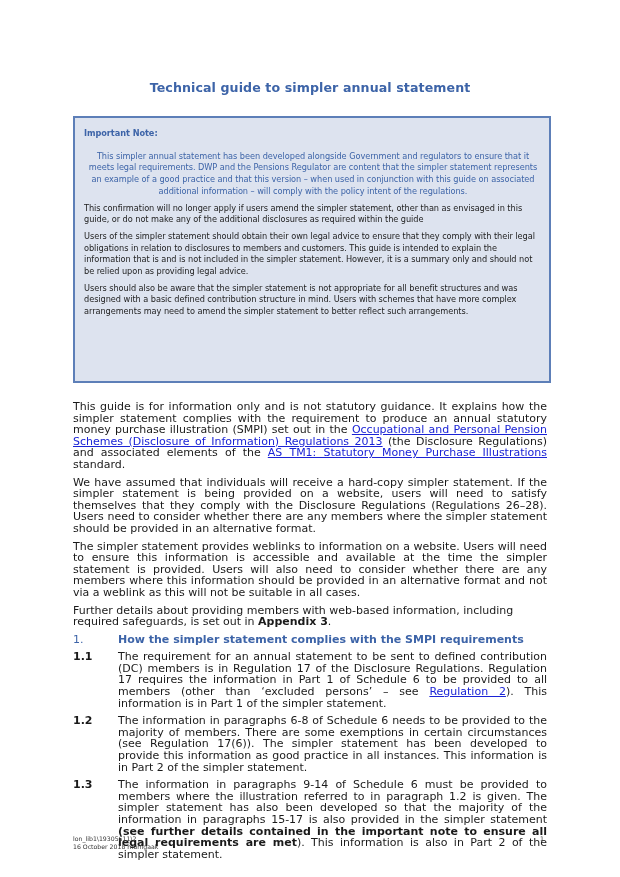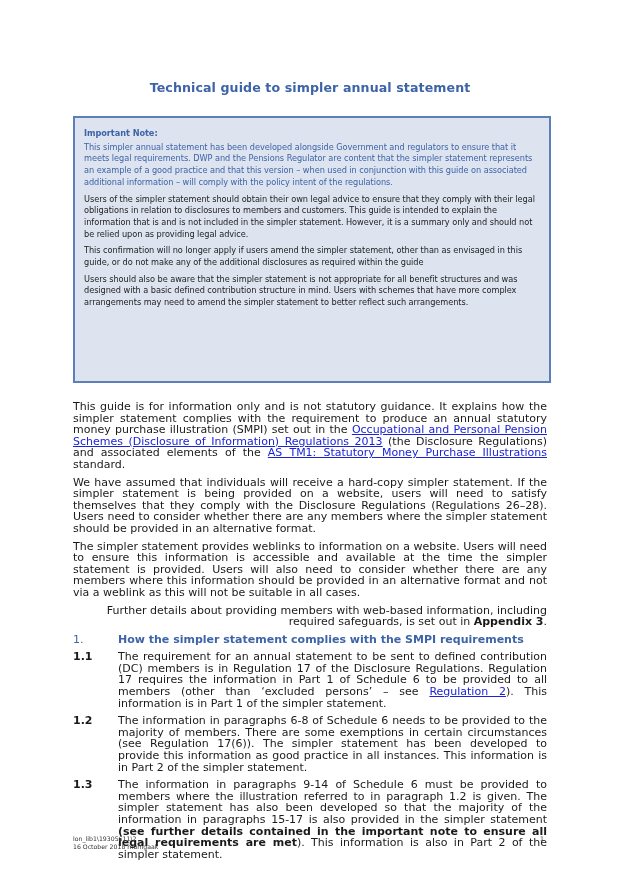--- a/index.html
+++ b/index.html
@@ -41,46 +41,47 @@
       left: 9px;
       top: 10px;
       width: 458px;
       font-size: 8.2px;
       line-height: 11.7px;
       letter-spacing: -0.05px;
     }
     .note-heading {
       font-weight: bold;
       color: #3d64a8;
-      margin: 0 0 2px 0;
+      margin: 0 0 11px 0;
     }
     .note-p {
       margin: 0 0 5px 0;
     }
     .note-p.blue {
       color: #3d64a8;
+      text-align: center;
     }
     .note-p.dark {
       color: #222222;
     }
     .body-text {
       position: absolute;
       left: 73px;
       top: 401px;
       width: 474px;
       font-size: 11px;
       line-height: 11.6px;
       color: #1a1a1a;
     }
     .para {
       margin: 0 0 6px 0;
       text-align: justify;
     }
     .para.left {
-      text-align: right;
+      text-align: left;
     }
     a.link {
       color: #1a23d6;
       text-decoration: underline;
     }
     .section-heading {
       display: flex;
       font-weight: bold;
       color: #3d64a8;
       margin: 0 0 6px 0;
@@ -123,22 +124,22 @@
   </style>
 </head>
 <body>
 
 <div class="page-title">Technical guide to simpler annual statement</div>
 
 <div class="note-box">
   <div class="note-inner">
     <div class="note-heading">Important Note:</div>
     <p class="note-p blue">This simpler annual statement has been developed alongside Government and regulators to ensure that it meets legal requirements. DWP and the Pensions Regulator are content that the simpler statement represents an example of a good practice and that this version – when used in conjunction with this guide on associated additional information – will comply with the policy intent of the regulations.</p>
+    <p class="note-p dark">This confirmation will no longer apply if users amend the simpler statement, other than as envisaged in this guide, or do not make any of the additional disclosures as required within the guide</p>
     <p class="note-p dark">Users of the simpler statement should obtain their own legal advice to ensure that they comply with their legal obligations in relation to disclosures to members and customers.  This guide is intended to explain the information that is and is not included in the simpler statement. However, it is a summary only and should not be relied upon as providing legal advice.</p>
-    <p class="note-p dark">This confirmation will no longer apply if users amend the simpler statement, other than as envisaged in this guide, or do not make any of the additional disclosures as required within the guide</p>
     <p class="note-p dark">Users should also be aware that the simpler statement is not appropriate for all benefit structures and was designed with a basic defined contribution structure in mind.  Users with schemes that have more complex arrangements may need to amend the simpler statement to better reflect such arrangements.</p>
   </div>
 </div>
 
 <div class="body-text">
   <p class="para"><span>This guide is for information only and is not statutory guidance.  It explains how the simpler statement complies with the requirement to produce an annual statutory money purchase illustration (SMPI) set out in the </span><a class="link">Occupational and Personal Pension Schemes (Disclosure of Information) Regulations 2013</a><span> (the Disclosure Regulations) and associated elements of the </span><a class="link">AS TM1: Statutory Money Purchase Illustrations</a><span> standard.</span></p>
 
   <p class="para">We have assumed that individuals will receive a hard-copy simpler statement. If the simpler statement is being provided on a website, users will need to satisfy themselves that they comply with the Disclosure Regulations (Regulations 26–28).  Users need to consider whether there are any members where the simpler statement should be provided in an alternative format.</p>
 
   <p class="para">The simpler statement provides weblinks to information on a website.  Users will need to ensure this information is accessible and available at the time the simpler statement is provided.  Users will also need to consider whether there are any members where this information should be provided in an alternative format and not via a weblink as this will not be suitable in all cases.</p>

